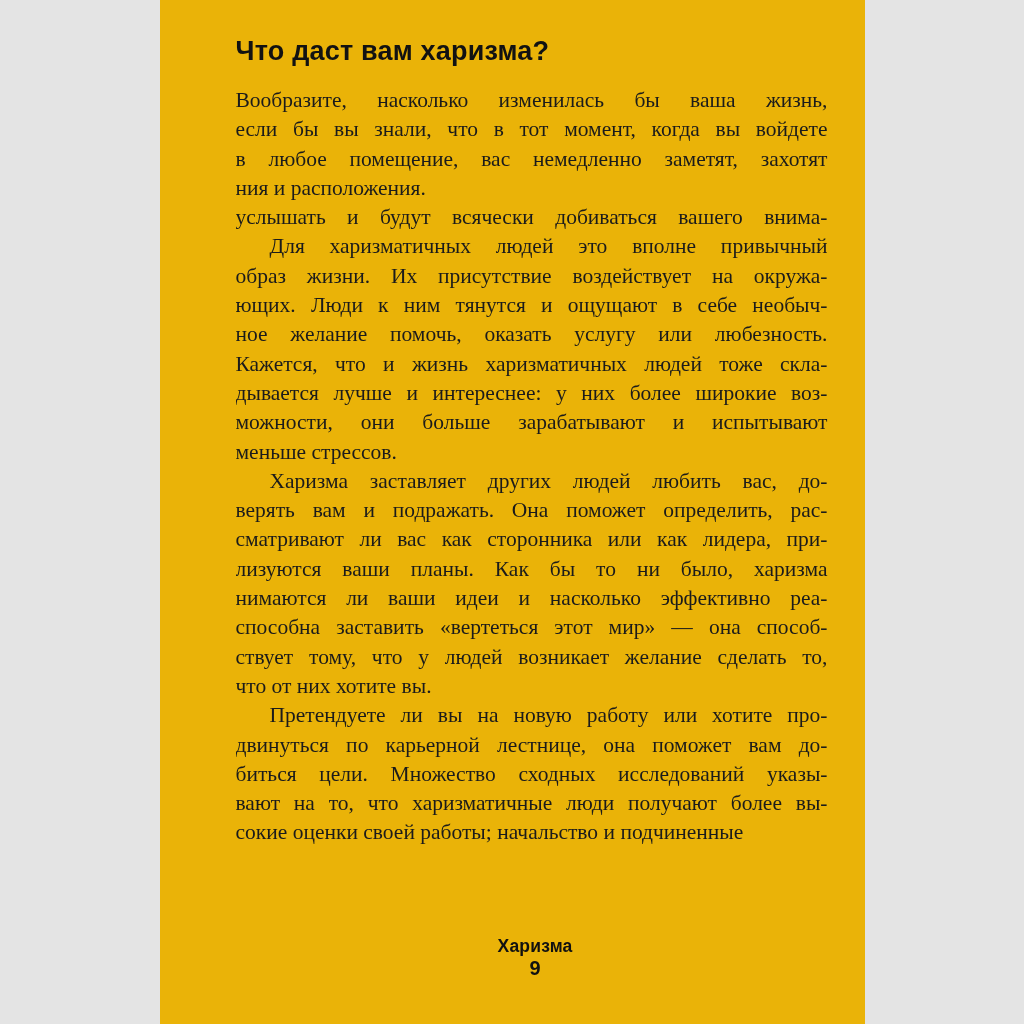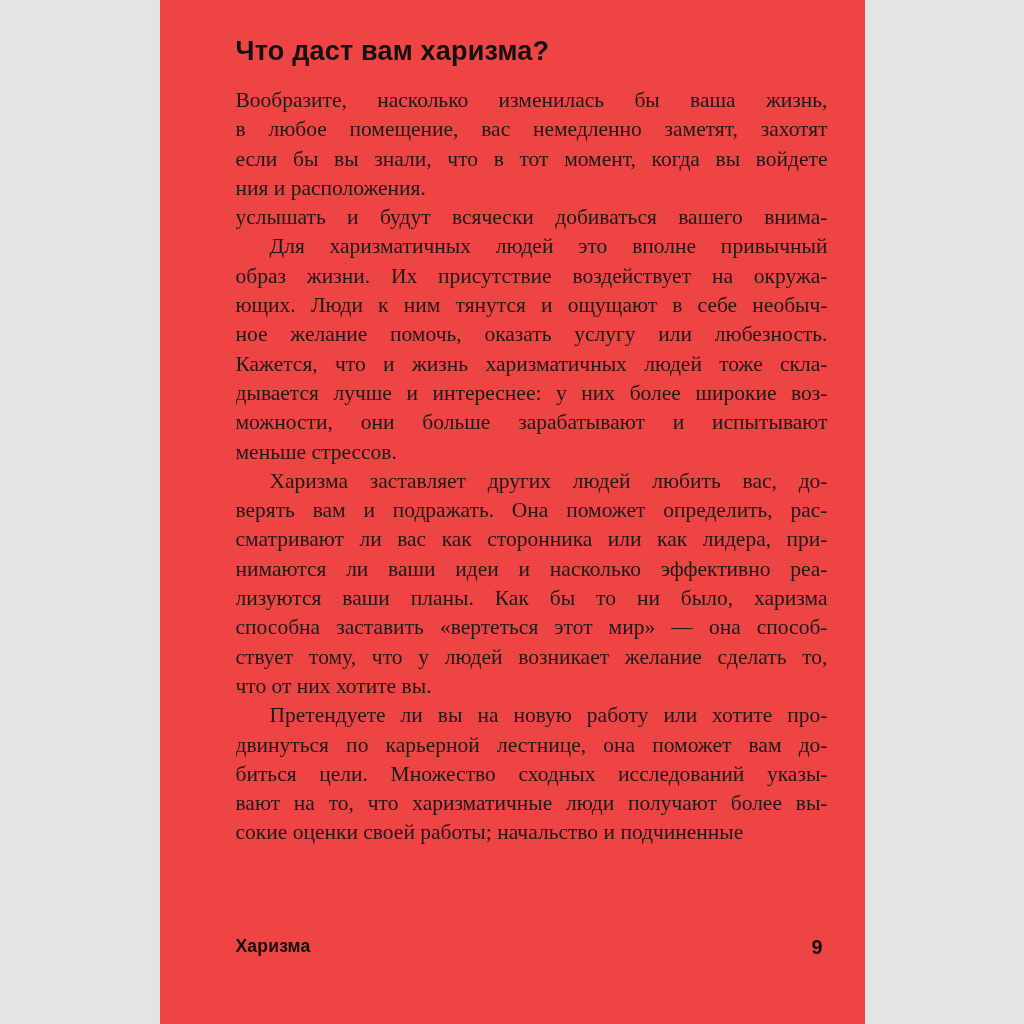--- a/index.html
+++ b/index.html
@@ -10,21 +10,21 @@
     width: 1024px;
     height: 1024px;
     background: #e4e4e4;
     overflow: hidden;
   }
   .page {
     position: relative;
     width: 705px;
     height: 1024px;
     margin: 0 auto;
-    background: #ef4444;
+    background: #eab308;
   }
   .heading {
     margin: 0;
     padding: 36px 37px 0 76px;
     font-family: "Liberation Sans", sans-serif;
     font-weight: bold;
     font-size: 27px;
     line-height: 31px;
     letter-spacing: 0.2px;
     color: #121212;
@@ -45,67 +45,68 @@
   }
   .para .line.last {
     text-align-last: left;
   }
   .para.indent .line:first-child {
     text-indent: 34px;
   }
   .footer {
     position: absolute;
     top: 936px;
-    left: 76px;
+    left: 88px;
     right: 42px;
     display: flex;
     justify-content: space-between;
-    align-items: flex-start;
+    align-items: center;
     font-family: "Liberation Sans", sans-serif;
     font-weight: bold;
     color: #111111;
+    flex-direction: column;
   }
   .book-title {
     font-size: 17.5px;
     letter-spacing: 0.2px;
   }
   .page-number {
     font-size: 20px;
   }
 </style>
 </head>
 <body>
 
 <div class="stage">
   <div class="page">
     <h1 class="heading">Что даст вам харизма?</h1>
     <div class="body-text">
         <div class="para">
           <div class="line">Вообразите, насколько изменилась бы ваша жизнь,</div>
+          <div class="line">если бы вы знали, что в тот момент, когда вы войдете</div>
           <div class="line">в любое помещение, вас немедленно заметят, захотят</div>
-          <div class="line">если бы вы знали, что в тот момент, когда вы войдете</div>
           <div class="line last">ния и расположения.</div>
           <div class="line">услышать и будут всячески добиваться вашего внима-</div>
         </div>
         <div class="para indent">
           <div class="line">Для харизматичных людей это вполне привычный</div>
           <div class="line">образ жизни. Их присутствие воздействует на окружа-</div>
           <div class="line">ющих. Люди к ним тянутся и ощущают в себе необыч-</div>
           <div class="line">ное желание помочь, оказать услугу или любезность.</div>
           <div class="line">Кажется, что и жизнь харизматичных людей тоже скла-</div>
           <div class="line">дывается лучше и интереснее: у них более широкие воз-</div>
           <div class="line">можности, они больше зарабатывают и испытывают</div>
           <div class="line last">меньше стрессов.</div>
         </div>
         <div class="para indent">
           <div class="line">Харизма заставляет других людей любить вас, до-</div>
           <div class="line">верять вам и подражать. Она поможет определить, рас-</div>
           <div class="line">сматривают ли вас как сторонника или как лидера, при-</div>
+          <div class="line">лизуются ваши планы. Как бы то ни было, харизма</div>
           <div class="line">нимаются ли ваши идеи и насколько эффективно реа-</div>
-          <div class="line">лизуются ваши планы. Как бы то ни было, харизма</div>
           <div class="line">способна заставить «вертеться этот мир» — она способ-</div>
           <div class="line">ствует тому, что у людей возникает желание сделать то,</div>
           <div class="line last">что от них хотите вы.</div>
         </div>
         <div class="para indent">
           <div class="line">Претендуете ли вы на новую работу или хотите про-</div>
           <div class="line">двинуться по карьерной лестнице, она поможет вам до-</div>
           <div class="line">биться цели. Множество сходных исследований указы-</div>
           <div class="line">вают на то, что харизматичные люди получают более вы-</div>
           <div class="line last">сокие оценки своей работы; начальство и подчиненные</div>

